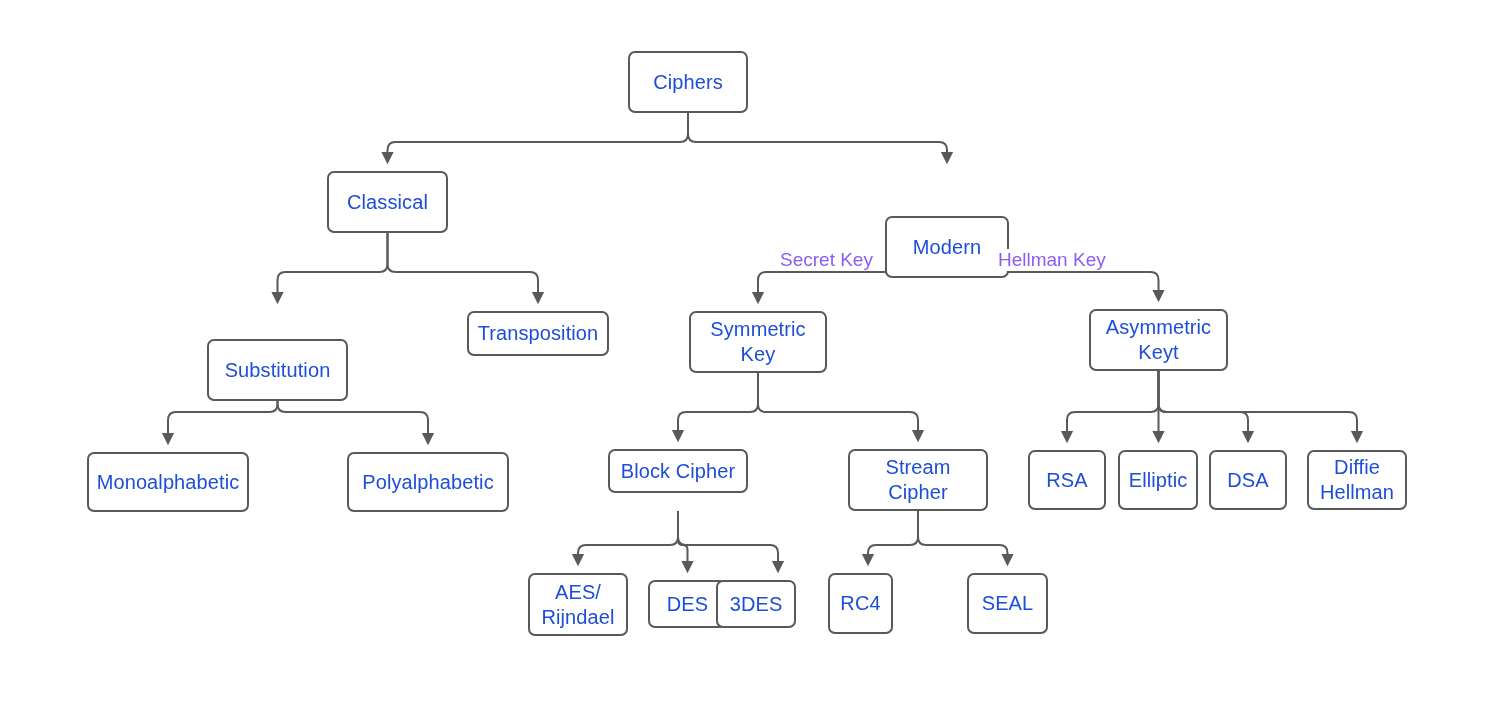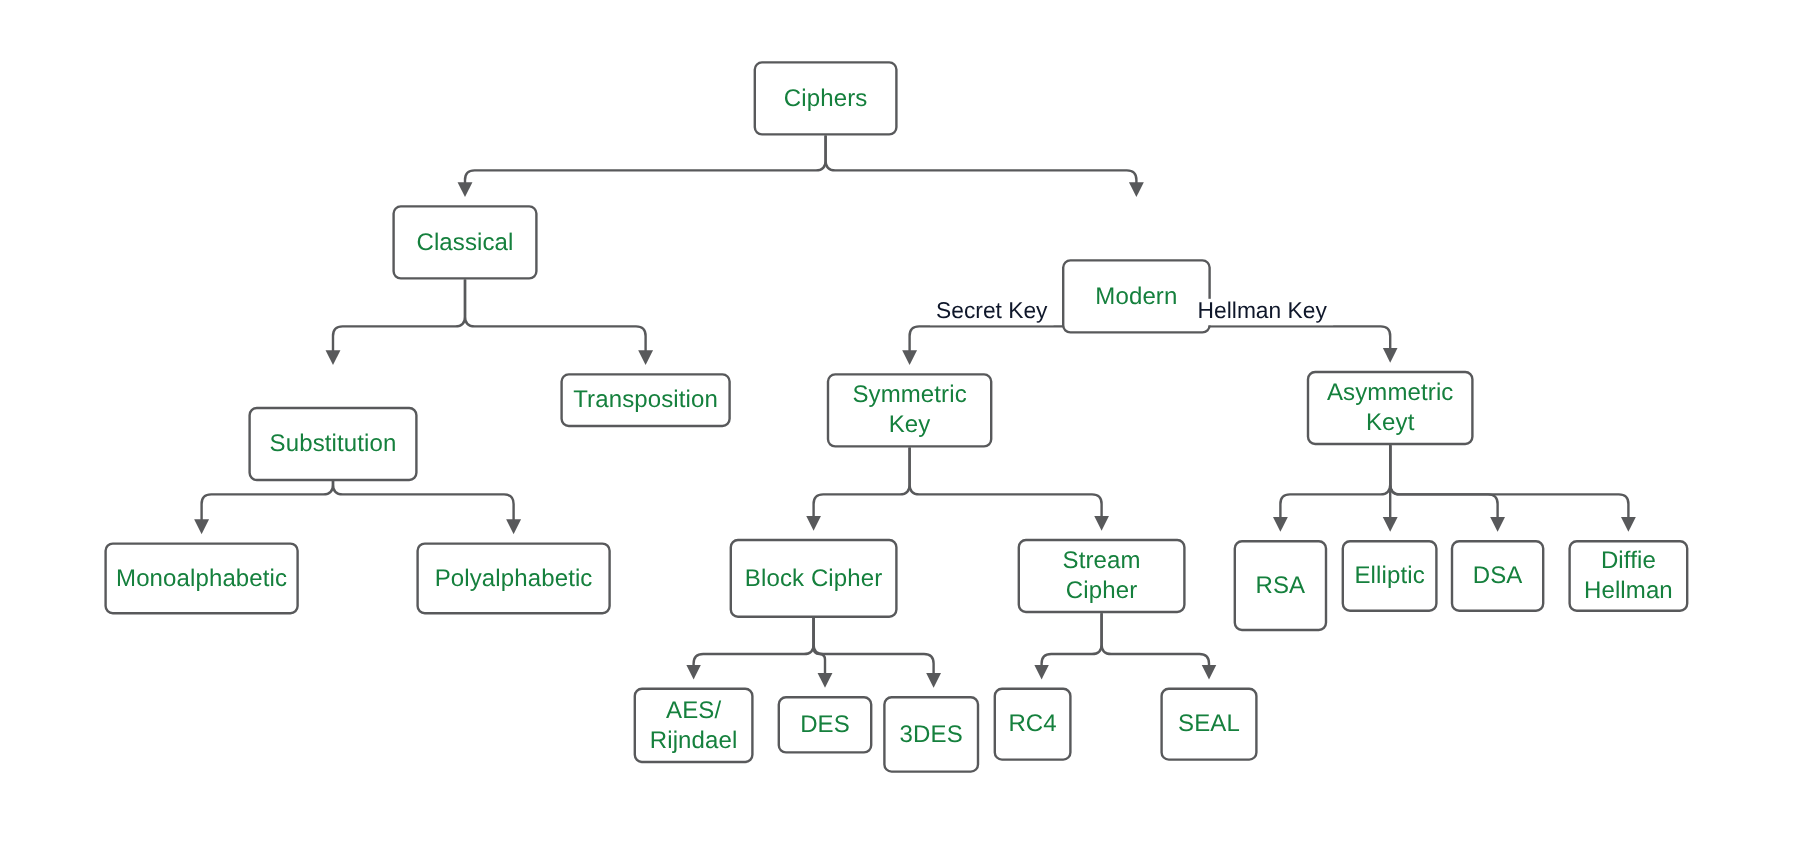--- a/index.html
+++ b/index.html
@@ -24,30 +24,30 @@
   .node{
     position:absolute;
     box-sizing:border-box;
     background:#ffffff;
     border:2px solid #58595b;
     border-radius:7px;
     display:flex;
     align-items:center;
     justify-content:center;
     text-align:center;
-    color:#15803d;
+    color:#1d4ed8;
     font-size:20px;
     line-height:25px;
     letter-spacing:0.1px;
     white-space:pre-line;
     z-index:2;
   }
   .edge-label{
     position:absolute;
-    color:#0f172a;
+    color:#8b5cf6;
     font-size:19px;
     line-height:22px;
     white-space:nowrap;
     background:#ffffff;
     padding:0 5px;
     z-index:3;
   }
 </style>
 </head>
 <body>
@@ -88,32 +88,32 @@
       <div class="node" style="left: 327px; top: 171px; width: 121px; height: 62px;">Classical</div>
       <div class="node" style="left: 885px; top: 171px; width: 124px; height: 62px; margin-top: 45px;">Modern</div>
       <div class="node" style="left: 207px; top: 311px; width: 141px; height: 62px; margin-top: 28px;">Substitution</div>
       <div class="node" style="left: 467px; top: 311px; width: 142px; height: 45px;">Transposition</div>
       <div class="node" style="left: 689px; top: 311px; width: 138px; height: 62px;">Symmetric
 Key</div>
       <div class="node" style="left: 1089px; top: 309px; width: 139px; height: 62px;">Asymmetric
 Keyt</div>
       <div class="node" style="left: 87px; top: 452px; width: 162px; height: 60px;">Monoalphabetic</div>
       <div class="node" style="left: 347px; top: 452px; width: 162px; height: 60px;">Polyalphabetic</div>
-      <div class="node" style="left: 608px; top: 449px; width: 140px; height: 66px;">Block Cipher</div>
+      <div class="node" style="left: 608px; top: 449px; width: 140px; height: 44px;">Block Cipher</div>
       <div class="node" style="left: 848px; top: 449px; width: 140px; height: 62px;">Stream
 Cipher</div>
-      <div class="node" style="left: 1028px; top: 450px; width: 78px; height: 76px;">RSA</div>
+      <div class="node" style="left: 1028px; top: 450px; width: 78px; height: 60px;">RSA</div>
       <div class="node" style="left: 1118px; top: 450px; width: 80px; height: 60px;">Elliptic</div>
       <div class="node" style="left: 1209px; top: 450px; width: 78px; height: 60px;">DSA</div>
       <div class="node" style="left: 1307px; top: 450px; width: 100px; height: 60px;">Diffie
 Hellman</div>
       <div class="node" style="left: 528px; top: 573px; width: 100px; height: 63px;">AES/
 Rijndael</div>
       <div class="node" style="left: 648px; top: 580px; width: 79px; height: 48px;">DES</div>
-      <div class="node" style="left: 736px; top: 580px; width: 80px; height: 64px; text-align: center;">3DES</div>
+      <div class="node" style="left: 716px; top: 580px; width: 80px; height: 48px; text-align: center;">3DES</div>
       <div class="node" style="left: 828px; top: 573px; width: 65px; height: 61px;">RC4</div>
       <div class="node" style="left: 967px; top: 573px; width: 81px; height: 61px;">SEAL</div>
     </div>
   <div id="labels">
       <div class="edge-label" style="left: 775px; top: 249px;">Secret Key</div>
       <div class="edge-label" style="left: 993px; top: 249px;">Hellman Key</div>
     </div>
 
 </div>
 

